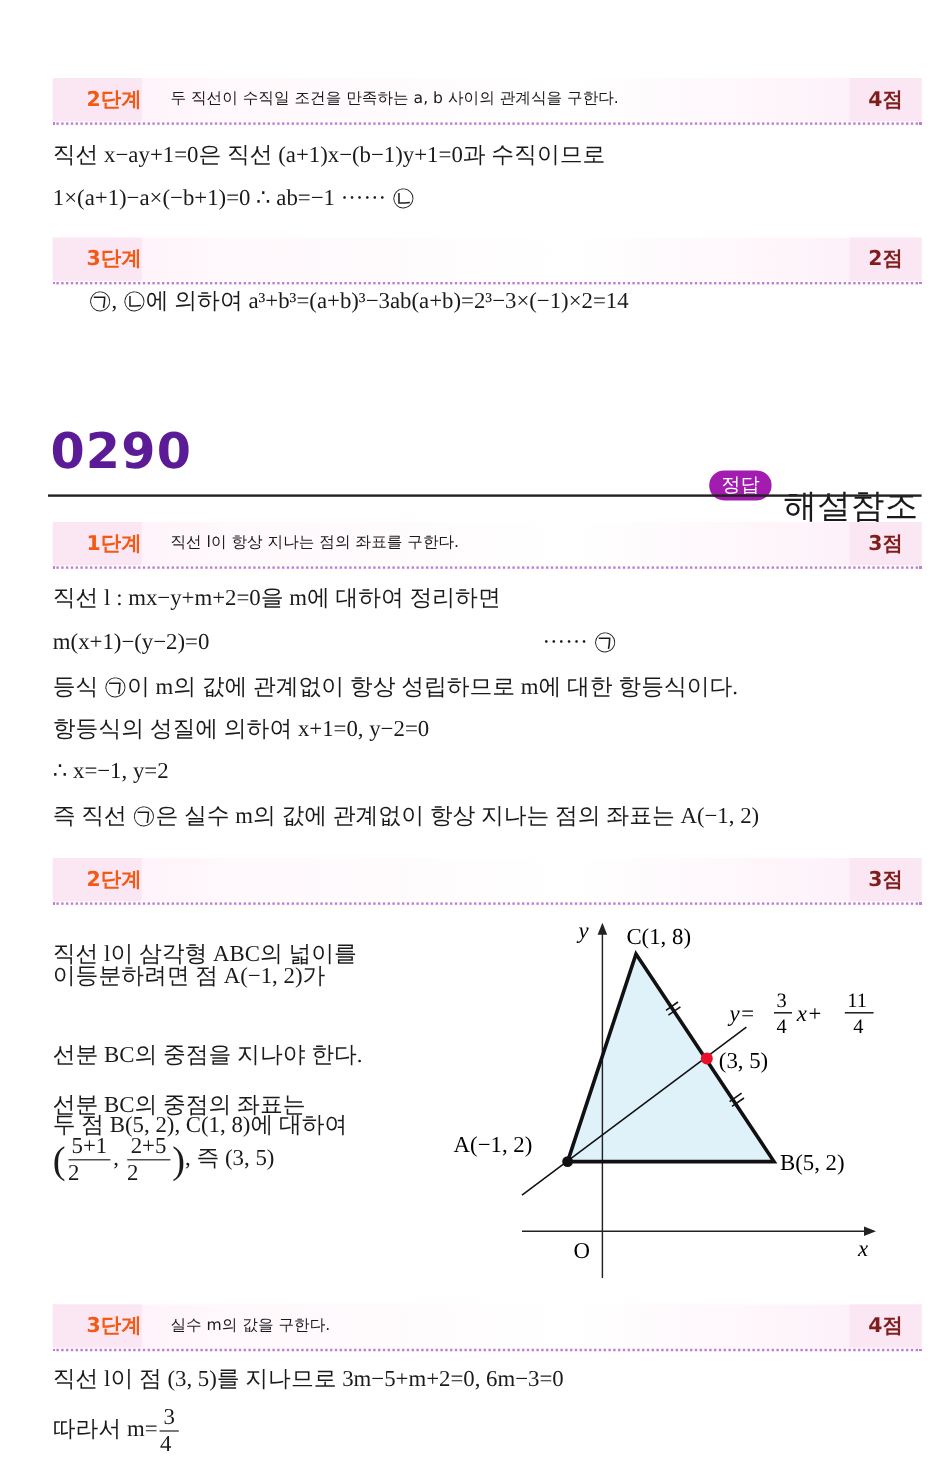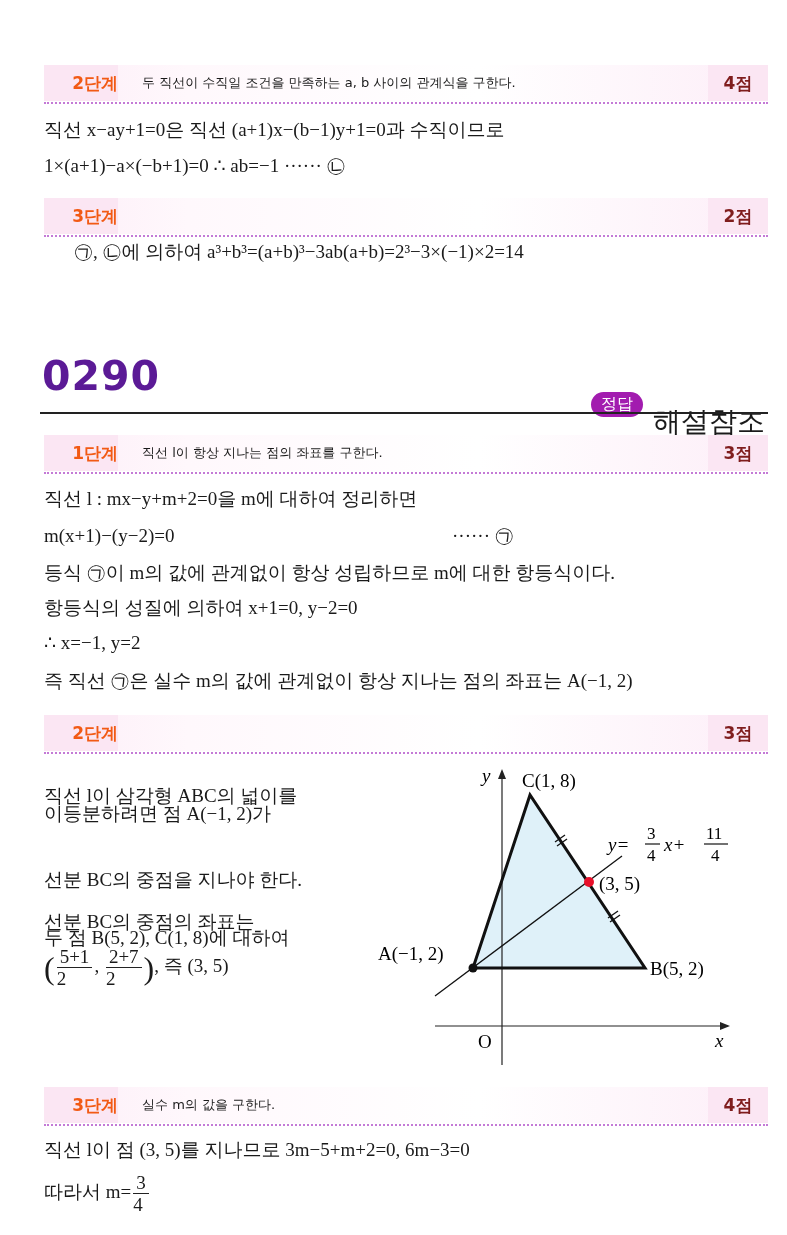--- a/index.html
+++ b/index.html
@@ -78,21 +78,21 @@
   <div class="pts">3점</div>
   <div class="rule"></div>
 </div>
 <div class="line serif" style="top:738px;margin-top:44px;">직선 l이 삼각형 ABC의 넓이를</div>
 <div class="line serif" style="top:800px;">이등분하려면 점 A(−1, 2)가</div>
 <div class="line serif" style="top:836px;margin-top:30px;">선분 BC의 중점을 지나야 한다.</div>
 <div class="line serif" style="top:924px;">두 점 B(5, 2), C(1, 8)에 대하여</div>
 <div class="line serif" style="top:908px;">선분 BC의 중점의 좌표는</div>
 <div class="line serif" style="top:944px; line-height:44px;">
   <span style="font-size:32px; vertical-align:middle;">(</span><span class="frac"><span class="n">5+1</span><span class="d">2</span></span>,
-  <span class="frac"><span class="n">2+7</span><span class="d">2</span></span><span style="font-size:32px; vertical-align:middle;">)</span><span>, 즉 (3, 5)</span>
+  <span class="frac"><span class="n">2+5</span><span class="d">2</span></span><span style="font-size:32px; vertical-align:middle;">)</span><span>, 즉 (3, 5)</span>
 </div>
 
 <svg style="position:absolute; left:370px; top:755px;" width="400" height="310" viewBox="0 0 400 310">
 
   <polygon points="103,213 160,40 275,213" fill="#dff1f9" stroke="none"></polygon>
 
   <line x1="65" y1="271" x2="358" y2="271" stroke="#222" stroke-width="1.2"></line>
   <polygon points="360,271 350,267 350,275" fill="#222"></polygon>
   <line x1="132" y1="310" x2="132" y2="18" stroke="#222" stroke-width="1.2"></line>
   <polygon points="132,14 128,24 136,24" fill="#222"></polygon>

